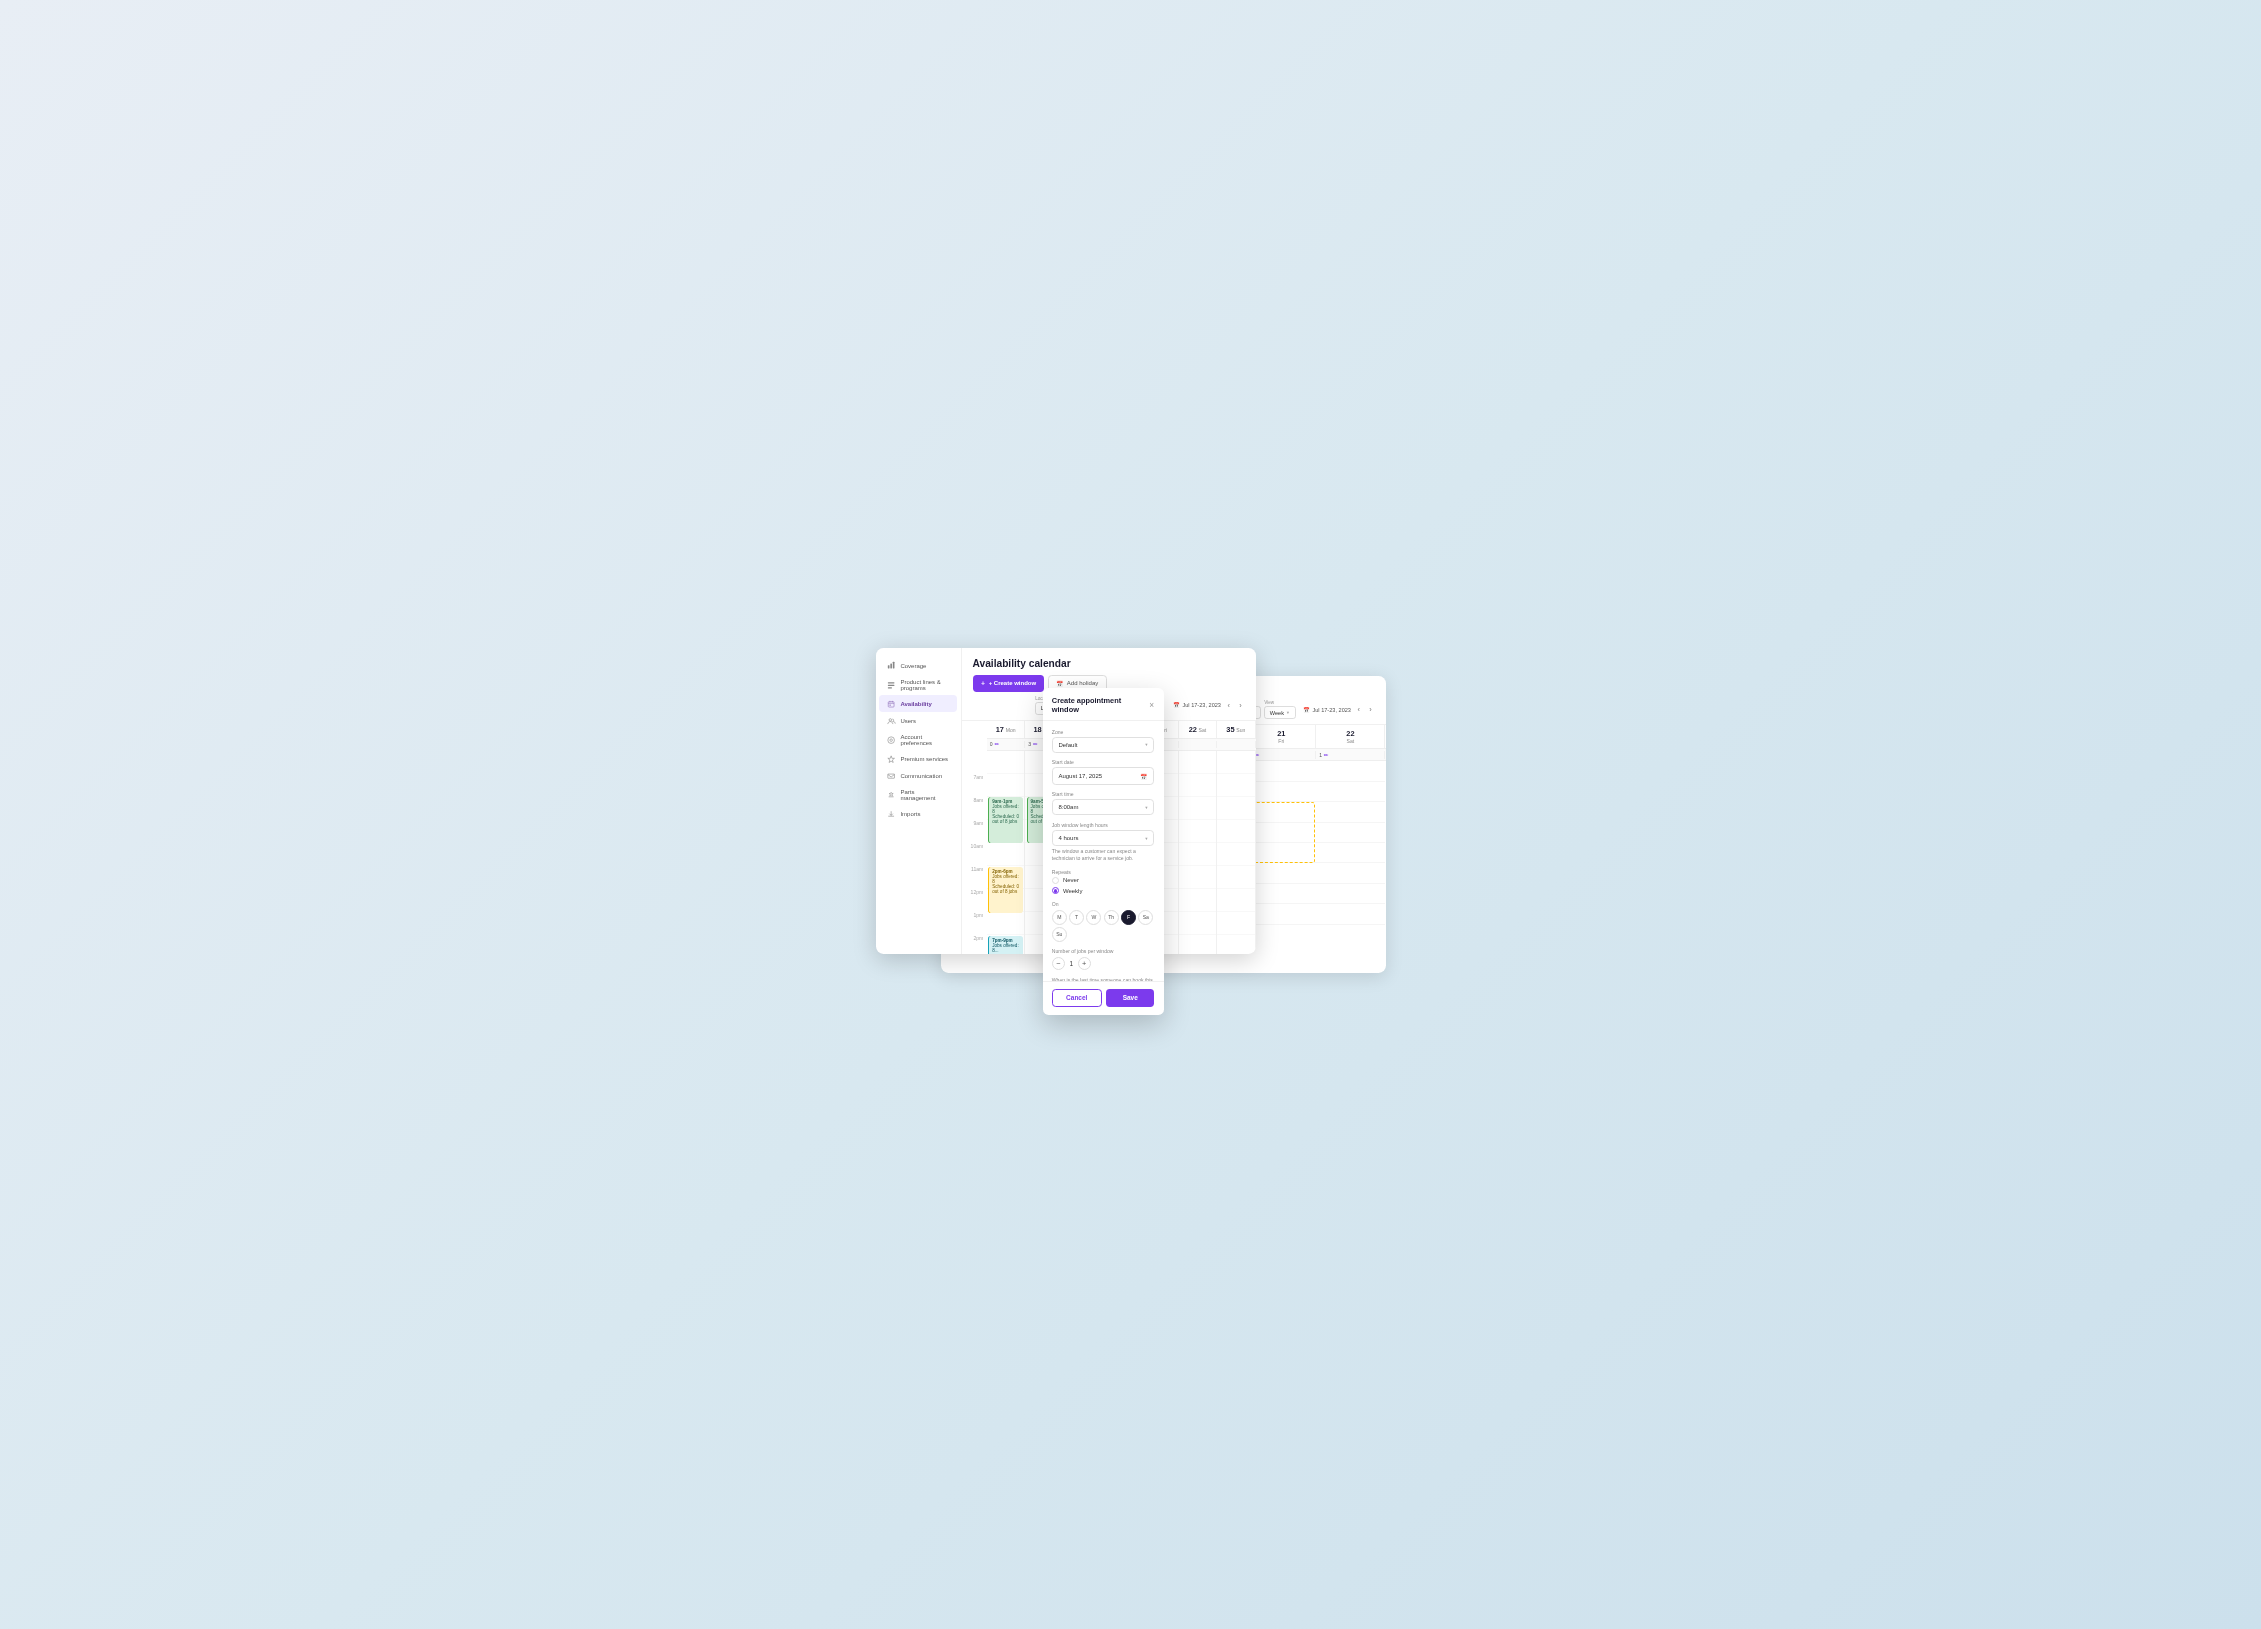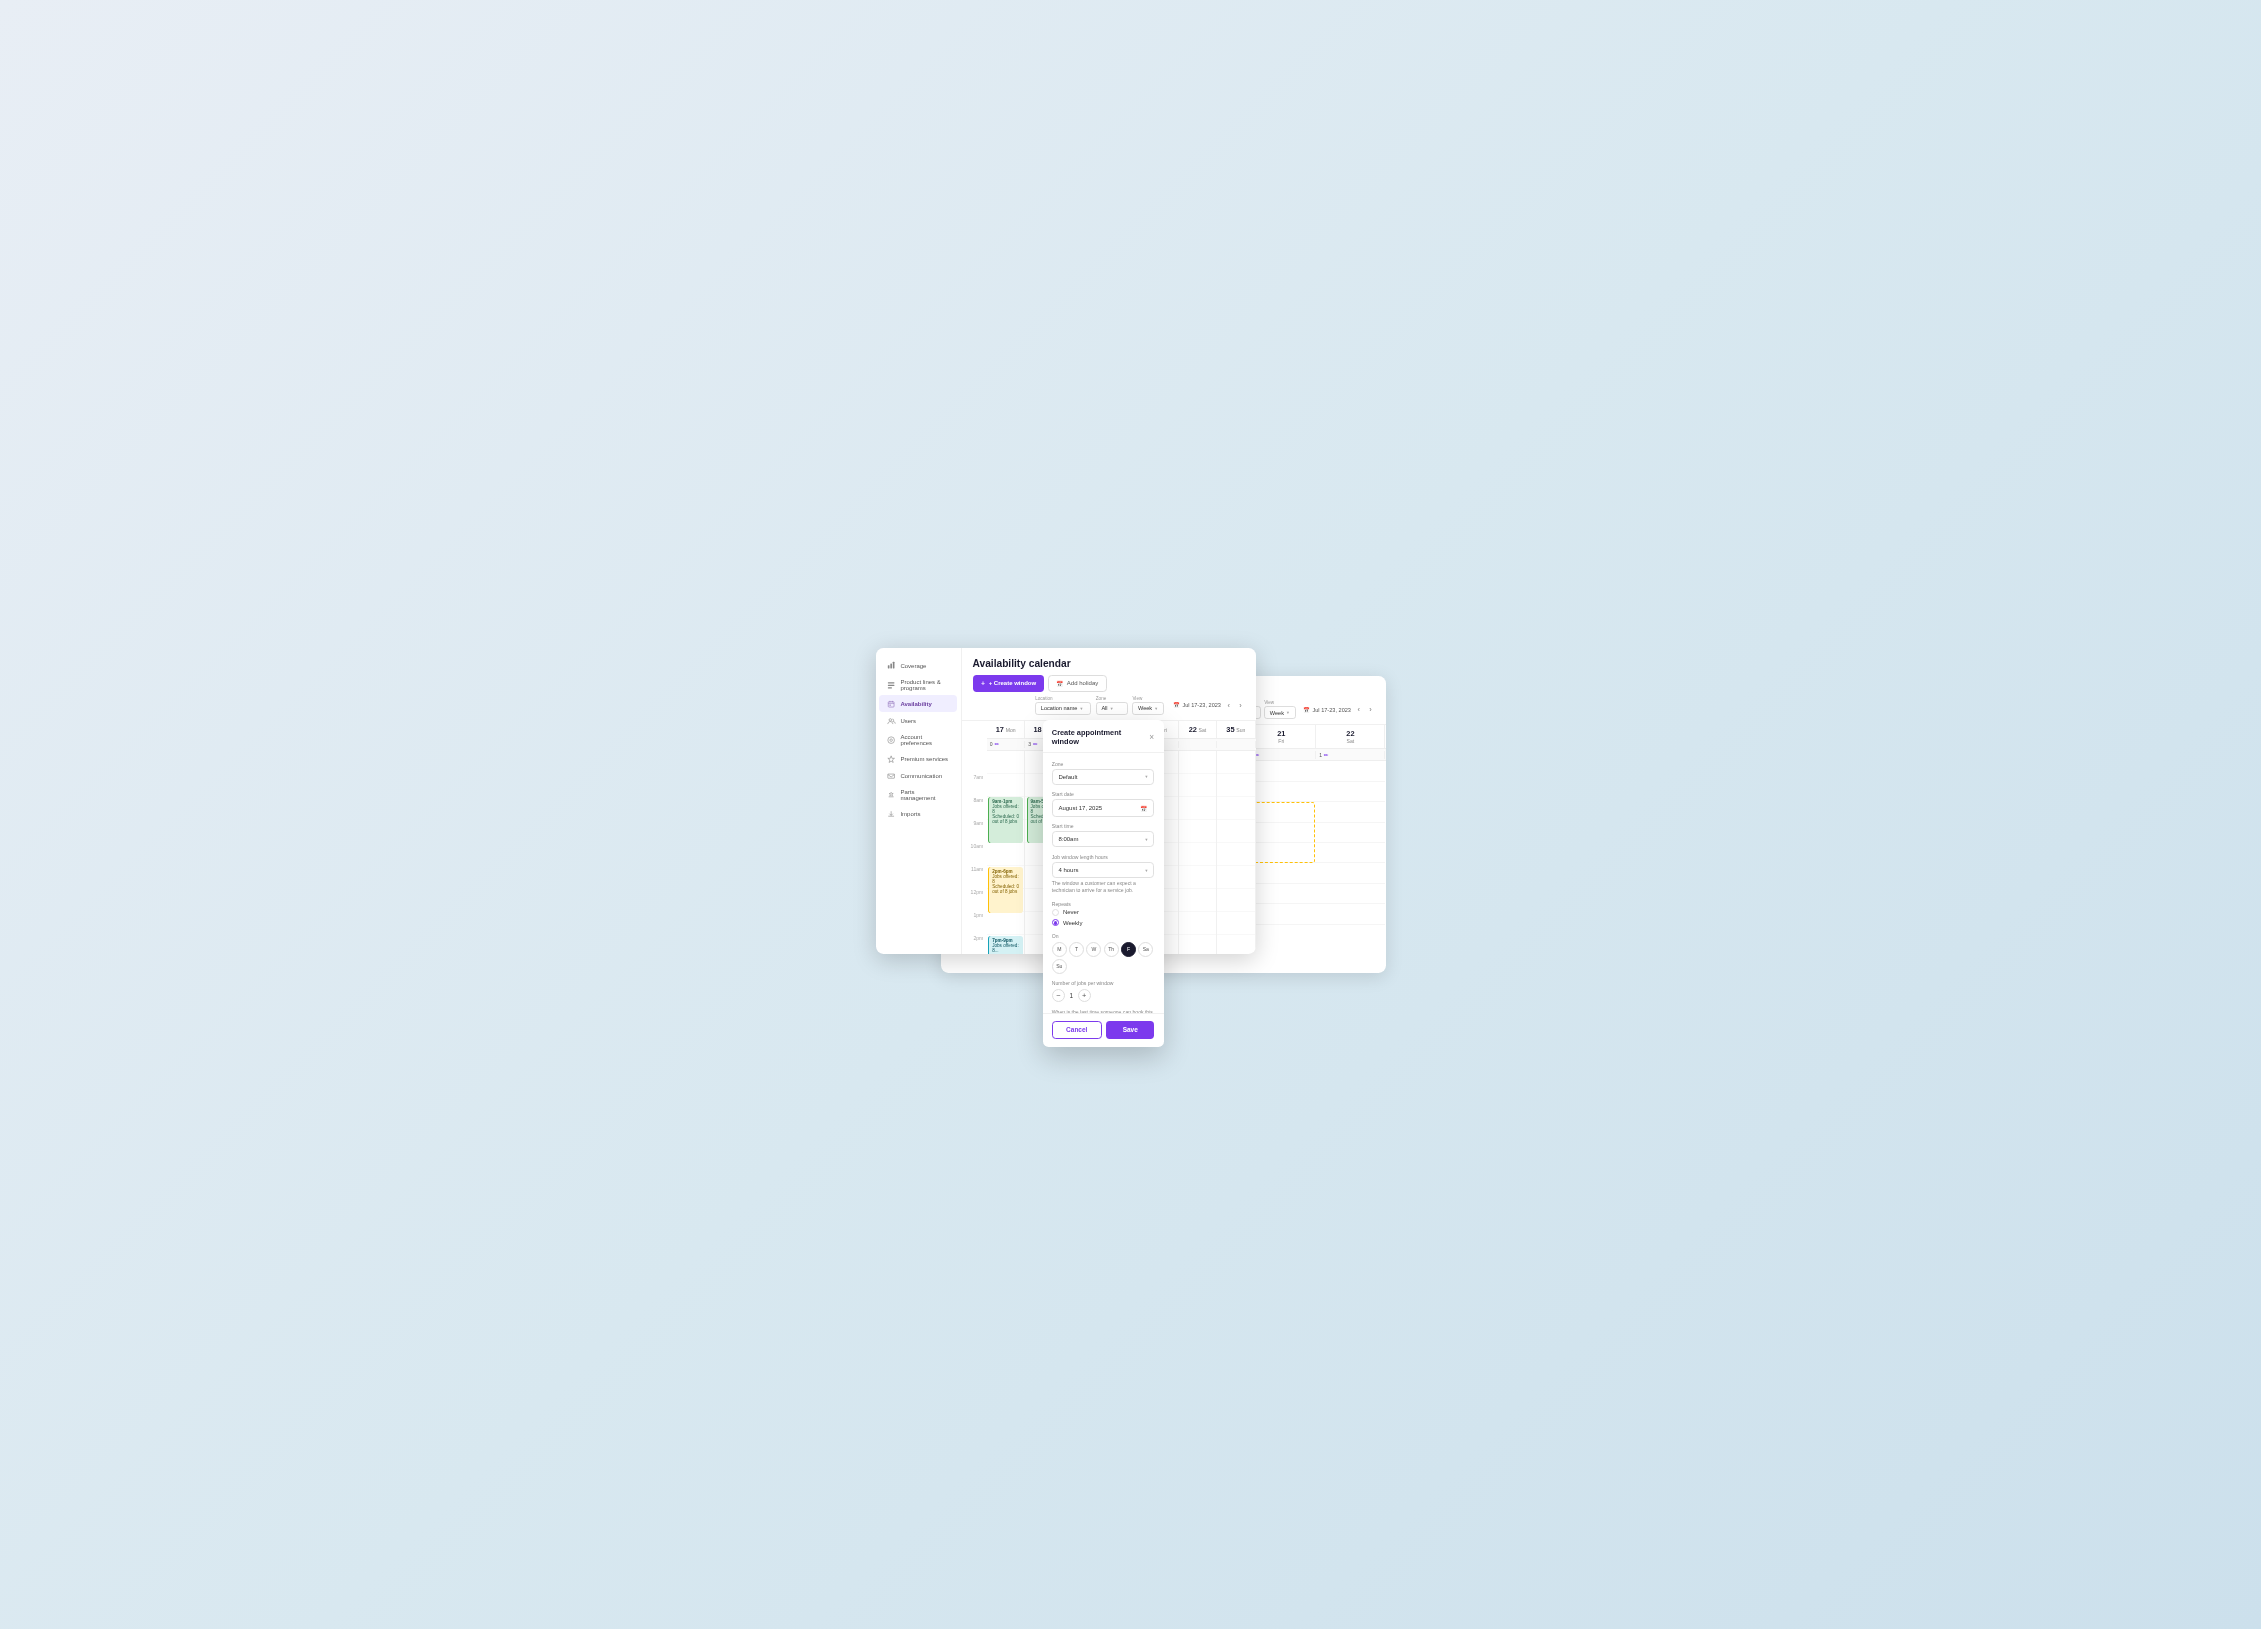--- a/index.html
+++ b/index.html
@@ -1055,21 +1055,21 @@
                 <div class="slot-hour"></div>
                 <div class="slot-hour"></div>
 
             </div>
           </div>
         </div>
       </div>
     </div>
   </div>
 
-  <div class="modal-overlay" style="top:72px; left:167px; width:121px; z-index:200;">
+  <div class="modal-overlay" style="top:40px; left:167px; width:121px; z-index:200;">
     <div class="modal-header">
       <span class="modal-title">Create appointment window</span>
       <button class="modal-close">×</button>
     </div>
     <div class="modal-body">
 
       <div class="form-group">
         <span class="form-label">Zone</span>
         <div class="form-select">
           <span>Default</span>

